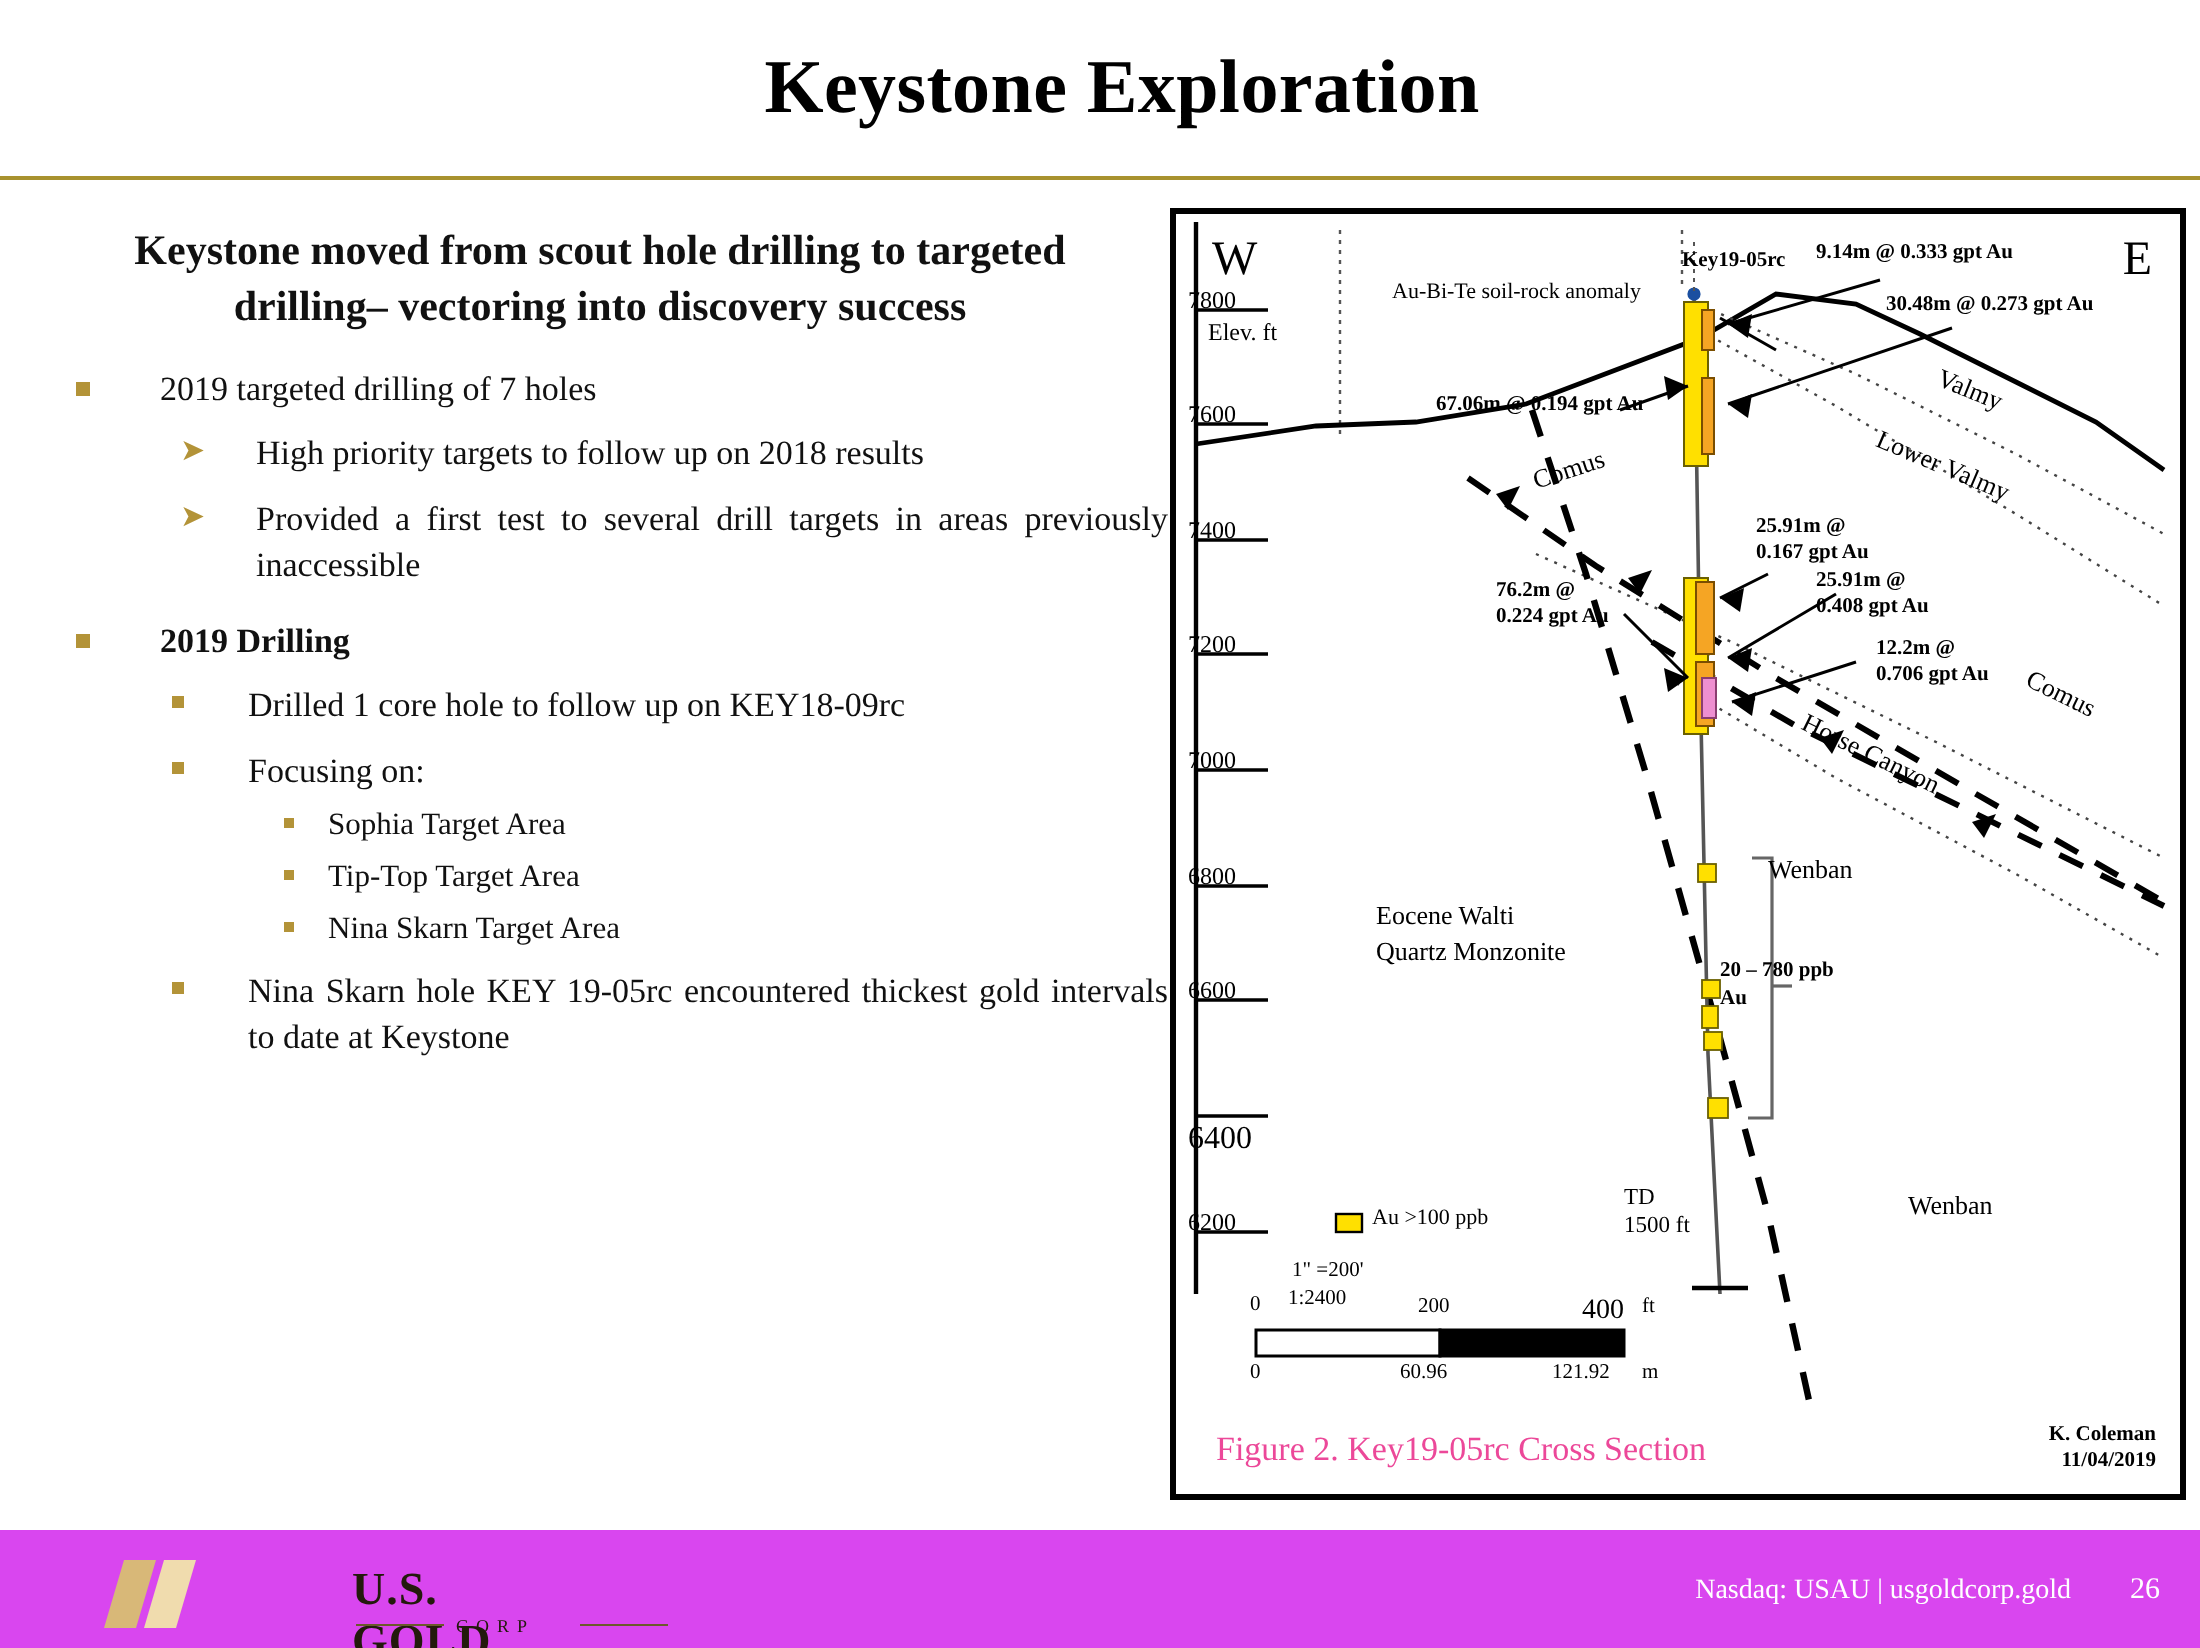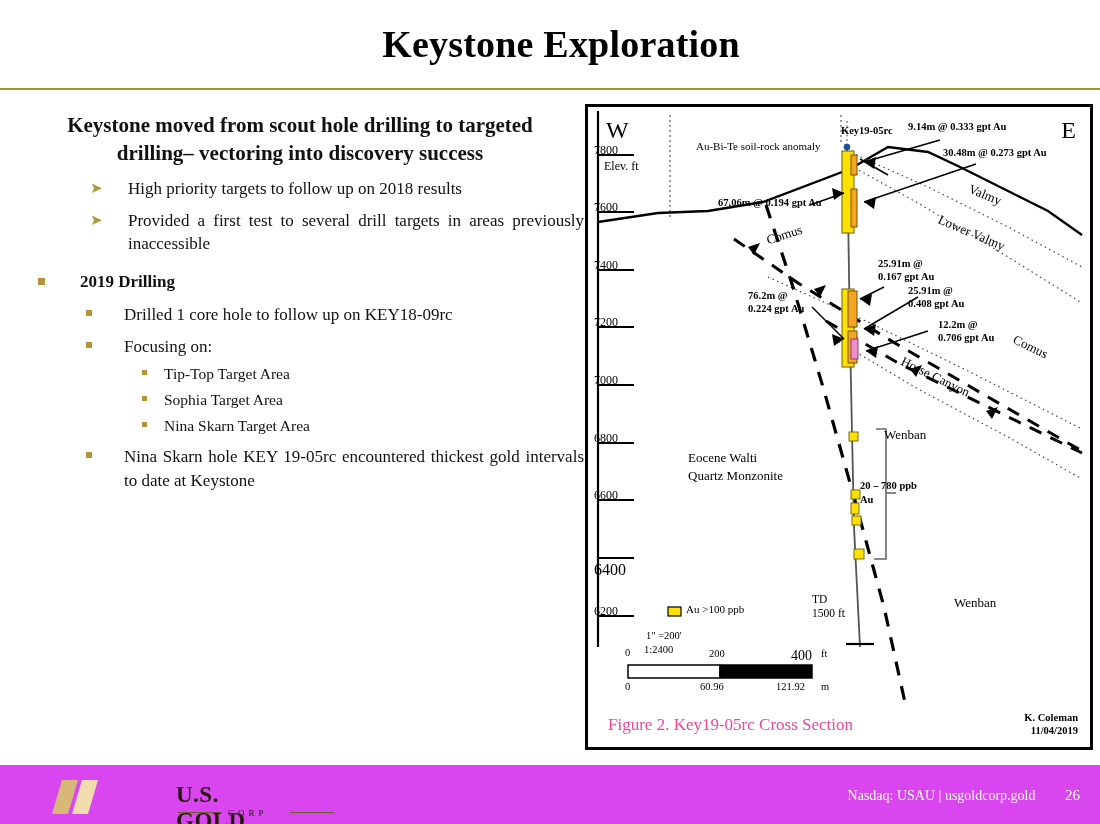--- a/index.html
+++ b/index.html
@@ -68,20 +68,24 @@
 </head>
 <body>
 
 <div id="slide-title">Keystone Exploration</div>
 <div id="title-rule"></div>
 
 <div id="left-col">
   <div id="lede">Keystone moved from scout hole drilling to targeted drilling– vectoring into discovery success</div>
 
   <ul class="lvl">
+    <li class="b1">
+      <span class="mk"></span>
+      <span>2019 targeted drilling of  7 holes</span>
+    </li>
     <li class="b2">
       <span class="arw">➤</span>
       <span>High priority targets to follow up on 2018 results</span>
     </li>
     <li class="b2">
       <span class="arw">➤</span>
       <span>Provided a first test to several drill targets in areas previously inaccessible</span>
     </li>
     <li class="b1 bold">
       <span class="mk"></span>
@@ -90,25 +94,25 @@
     <li class="b3">
       <span class="mk"></span>
       <span>Drilled 1 core hole to follow up on KEY18-09rc</span>
     </li>
     <li class="b3">
       <span class="mk"></span>
       <span>Focusing on:</span>
     </li>
     <li class="b4">
       <span class="mk"></span>
+      <span>Sophia Target Area</span>
+    </li>
+    <li class="b4">
+      <span class="mk"></span>
       <span>Tip-Top Target Area</span>
-    </li>
-    <li class="b4">
-      <span class="mk"></span>
-      <span>Sophia Target Area</span>
     </li>
     <li class="b4">
       <span class="mk"></span>
       <span>Nina Skarn Target Area</span>
     </li>
     <li class="b3">
       <span class="mk"></span>
       <span>Nina Skarn hole KEY 19-05rc encountered thickest gold intervals to date at Keystone</span>
     </li>
   </ul>

